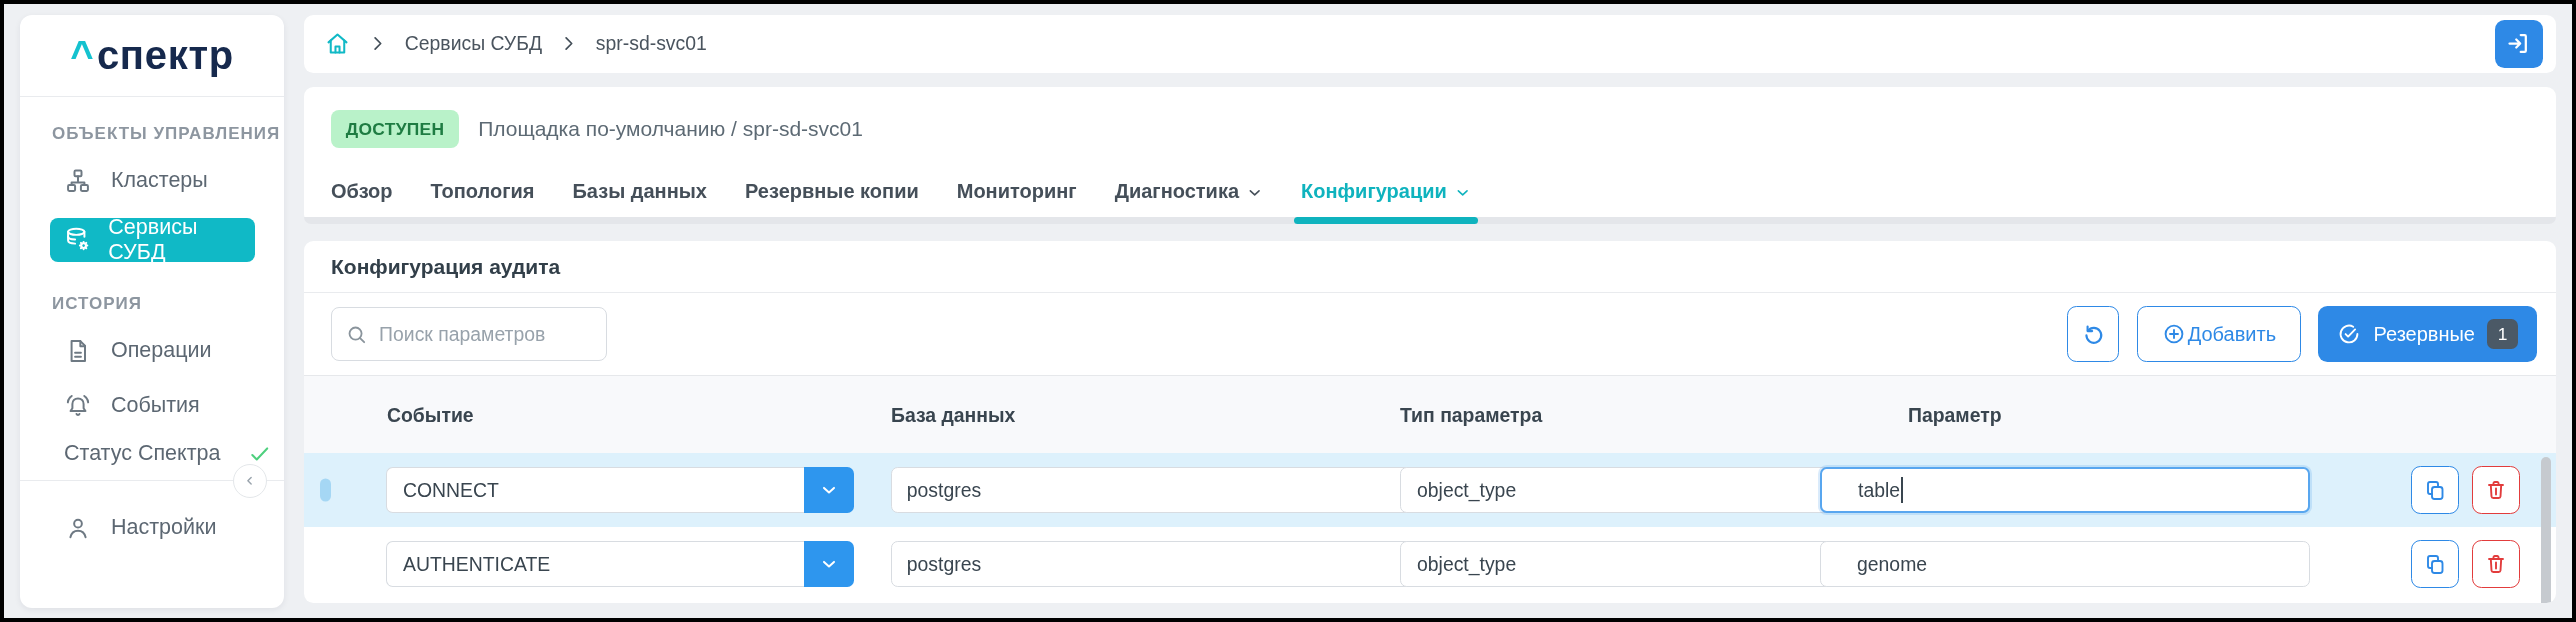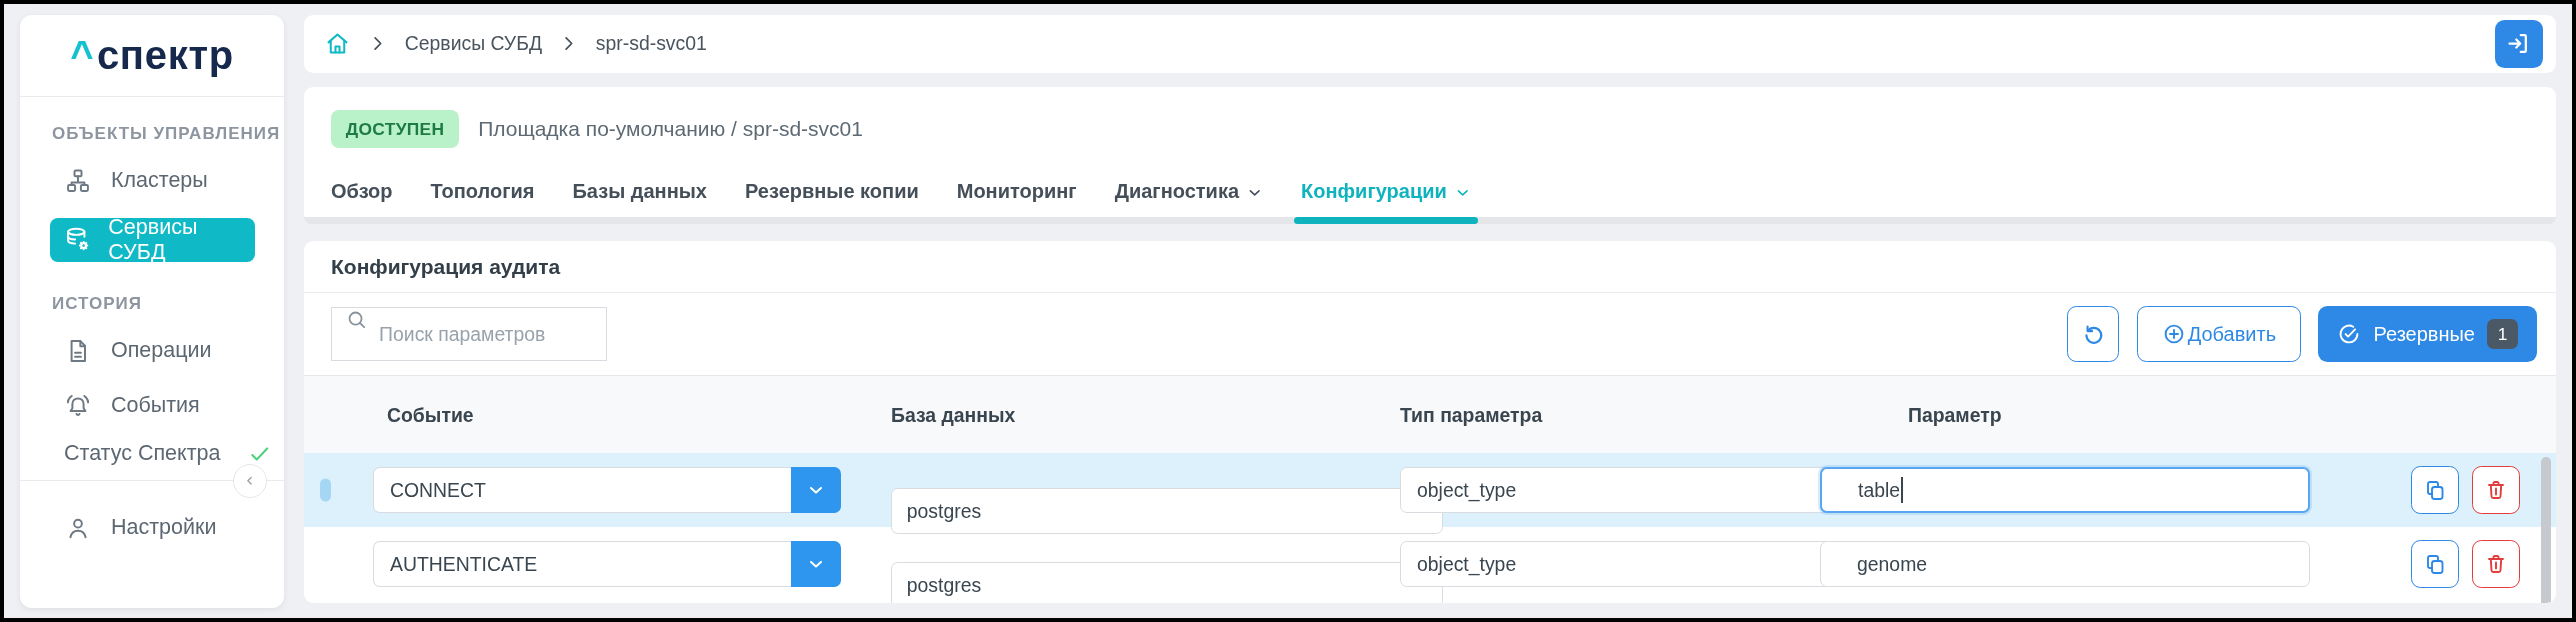--- a/index.html
+++ b/index.html
@@ -94,22 +94,22 @@
   .content-card{
     position:absolute; left:300px; top:237px; right:16px; height:362px;
     background:#fff; border-radius:9.4px; overflow:hidden;
   }
   .card-head{
     height:52px; display:flex; align-items:center; padding-left:27px;
     font-size:21px; font-weight:bold; color:#323f49; border-bottom:1.3px solid #e9ebee;
   }
   .toolbar{ height:82px; display:flex; align-items:center; padding:0 19px 0 27px; }
   .search-box{
-    width:276px; height:54px; border:1.3px solid #d8dce1; border-radius:0;
-    display:flex; padding:0 13.4px; gap:10.7px; background:#fff;
+    width:276px; height:54px; border:1.3px solid #d8dce1; border-radius:8px;
+    display:flex; align-items:center; padding:0 13.4px; gap:10.7px; background:#fff;
   }
   .search-box .ico{ color:#8a949c; display:flex; }
   .search-box input{
     border:none; outline:none; font-size:19.4px; color:#3c4852; width:100%;
     font-family:"Liberation Sans", sans-serif; background:transparent;
   }
   .search-box input::placeholder{ color:#98a2ab; }
   .toolbar-right{ margin-left:auto; display:flex; gap:17.4px; align-items:center; }
   .icon-btn-blue{
     width:52px; height:56px; border:1.3px solid #2e89e6; border-radius:9.4px;
@@ -138,21 +138,21 @@
     position:absolute; top:50%; transform:translateY(-50%);
     font-size:19.4px; font-weight:bold; color:#39454f;
   }
   .trow{ position:relative; height:74px; }
   .trow.hl{ background:#ddf1fc; }
   .row-dot{
     position:absolute; left:16px; top:50%; transform:translateY(-50%);
     width:10.7px; height:23px; border-radius:6px; background:#a5d7f4;
   }
   .event-combo{
-    position:absolute; left:69px; width:468px; height:46px; top:50%;
+    position:absolute; left:82px; width:468px; height:46px; top:50%;
     transform:translateY(-50%); display:flex;
   }
   .event-value{
     flex:1; border:1.3px solid #d8dce1; border-right:none; border-radius:6.7px 0 0 6.7px;
     background:#fff; display:flex; align-items:center; padding-left:16px;
     font-size:19.4px; color:#39454f;
   }
   .event-btn{
     width:50px; border:none; background:#2e96ee; border-radius:0 6.7px 6.7px 0;
     display:flex; align-items:center; justify-content:center; color:#fff; cursor:pointer;
@@ -169,21 +169,21 @@
   }
   .fake-input.focused{ border:2px solid #58a6ef; box-shadow:0 0 0 2px rgba(88,166,239,.22); }
   .caret-bar{ width:2px; height:25.5px; background:#39454f; margin-left:1.3px; }
   .select{
     position:absolute; top:50%; transform:translateY(-50%); height:46px;
     border:1.3px solid #d8dce1; border-radius:6.7px; background:#fff;
     display:flex; align-items:center; justify-content:space-between;
     padding:0 16px; font-size:19.4px; color:#39454f; cursor:pointer;
   }
   .select .ico{ color:#5b6770; display:flex; }
-  .col-db{ left:587px; width:552px;margin-top:21px; }
+  .col-db{ left:587px; width:552px; }
   .col-type{ left:1096px; width:473px; }
   .col-param{ left:1516px; width:490px;padding-left:36px; }
   .mini-btn{
     position:absolute; top:50%; transform:translateY(-50%); width:48px; height:48px;
     border-radius:9.4px; background:#fff; display:flex; align-items:center; justify-content:center;
     cursor:pointer;
   }
   .mini-copy{ left:2107px; border:1.3px solid #2e89e6; color:#2e89e6; }
   .mini-del{ left:2168px; border:1.3px solid #e23c3c; color:#e23c3c; }
   .scroll-thumb{

